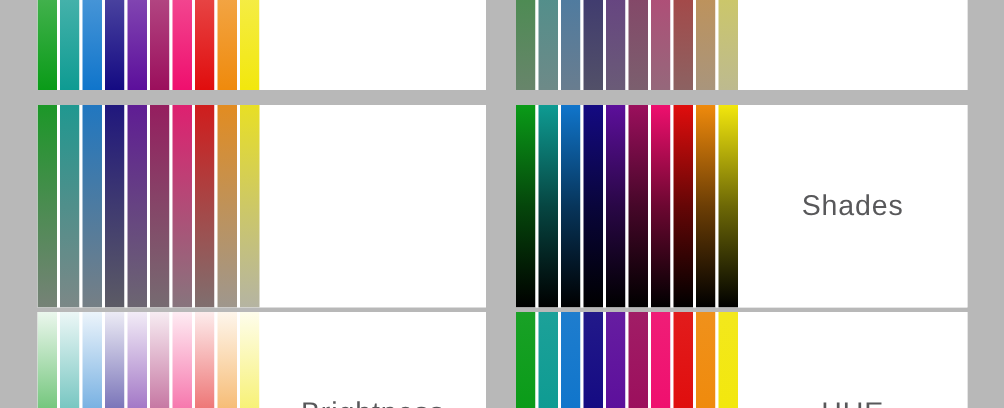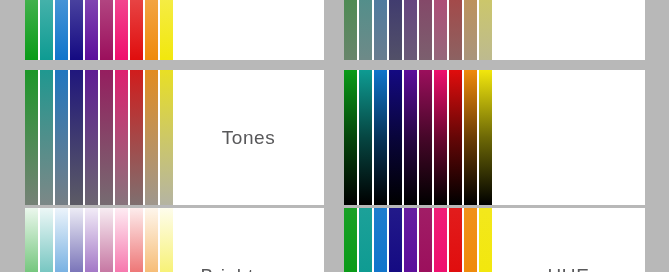--- a/index.html
+++ b/index.html
@@ -119,21 +119,20 @@
         <div class="swatch" style="width: 13px; background: linear-gradient(rgb(149, 30, 95) 0%, rgb(133, 70, 104) 50%, rgb(118, 107, 113) 100%);"></div>
         <div class="gap" style="width: 2px;"></div>
         <div class="swatch" style="width: 13px; background: linear-gradient(rgb(222, 32, 112) 0%, rgb(177, 76, 119) 50%, rgb(135, 117, 125) 100%);"></div>
         <div class="gap" style="width: 2px;"></div>
         <div class="swatch" style="width: 13px; background: linear-gradient(rgb(208, 29, 29) 0%, rgb(166, 71, 71) 50%, rgb(127, 111, 111) 100%);"></div>
         <div class="gap" style="width: 2px;"></div>
         <div class="swatch" style="width: 13px; background: linear-gradient(rgb(226, 140, 33) 0%, rgb(191, 146, 89) 50%, rgb(159, 151, 141) 100%);"></div>
         <div class="gap" style="width: 2px;"></div>
         <div class="swatch" style="width: 13px; background: linear-gradient(rgb(232, 223, 37) 0%, rgb(205, 200, 102) 50%, rgb(181, 180, 162) 100%);"></div>
       </div>
-      <div class="panel-label">Tones</div>
     </div>
     <div class="panel" style="left: 344px; width: 301px; top: 70px; height: 135px;">
       <div class="swatches">
         <div class="swatch" style="width: 13px; background: linear-gradient(rgb(10, 155, 24) 0%, rgb(5, 70, 11) 50%, rgb(0, 0, 0) 100%);"></div>
         <div class="gap" style="width: 2px;"></div>
         <div class="swatch" style="width: 13px; background: linear-gradient(rgb(14, 155, 146) 0%, rgb(6, 70, 66) 50%, rgb(0, 0, 0) 100%);"></div>
         <div class="gap" style="width: 2px;"></div>
         <div class="swatch" style="width: 13px; background: linear-gradient(rgb(16, 117, 203) 0%, rgb(7, 53, 91) 50%, rgb(0, 0, 0) 100%);"></div>
         <div class="gap" style="width: 2px;"></div>
         <div class="swatch" style="width: 13px; background: linear-gradient(rgb(20, 10, 130) 0%, rgb(9, 5, 59) 50%, rgb(0, 0, 0) 100%);"></div>
@@ -143,20 +142,21 @@
         <div class="swatch" style="width: 13px; background: linear-gradient(rgb(155, 15, 92) 0%, rgb(70, 7, 41) 50%, rgb(0, 0, 0) 100%);"></div>
         <div class="gap" style="width: 2px;"></div>
         <div class="swatch" style="width: 13px; background: linear-gradient(rgb(239, 15, 110) 0%, rgb(108, 7, 49) 50%, rgb(0, 0, 0) 100%);"></div>
         <div class="gap" style="width: 2px;"></div>
         <div class="swatch" style="width: 13px; background: linear-gradient(rgb(224, 13, 13) 0%, rgb(101, 6, 6) 50%, rgb(0, 0, 0) 100%);"></div>
         <div class="gap" style="width: 2px;"></div>
         <div class="swatch" style="width: 13px; background: linear-gradient(rgb(239, 138, 12) 0%, rgb(108, 62, 5) 50%, rgb(0, 0, 0) 100%);"></div>
         <div class="gap" style="width: 2px;"></div>
         <div class="swatch" style="width: 13px; background: linear-gradient(rgb(242, 231, 13) 0%, rgb(109, 104, 6) 50%, rgb(0, 0, 0) 100%);"></div>
       </div>
+      <div class="panel-label">Shades</div>
     </div>
     <div class="panel" style="left: 25px; width: 299px; top: 208px; height: 135px;">
       <div class="swatches">
         <div class="swatch" style="width: 13px; background: linear-gradient(rgb(235, 247, 237) 0%, rgb(111, 196, 120) 50%, rgb(10, 155, 24) 100%);"></div>
         <div class="gap" style="width: 2px;"></div>
         <div class="swatch" style="width: 13px; background: linear-gradient(rgb(236, 247, 246) 0%, rgb(114, 196, 191) 50%, rgb(14, 155, 146) 100%);"></div>
         <div class="gap" style="width: 2px;"></div>
         <div class="swatch" style="width: 13px; background: linear-gradient(rgb(236, 244, 251) 0%, rgb(115, 174, 225) 50%, rgb(16, 117, 203) 100%);"></div>
         <div class="gap" style="width: 2px;"></div>
         <div class="swatch" style="width: 13px; background: linear-gradient(rgb(236, 235, 245) 0%, rgb(117, 111, 182) 50%, rgb(20, 10, 130) 100%);"></div>

